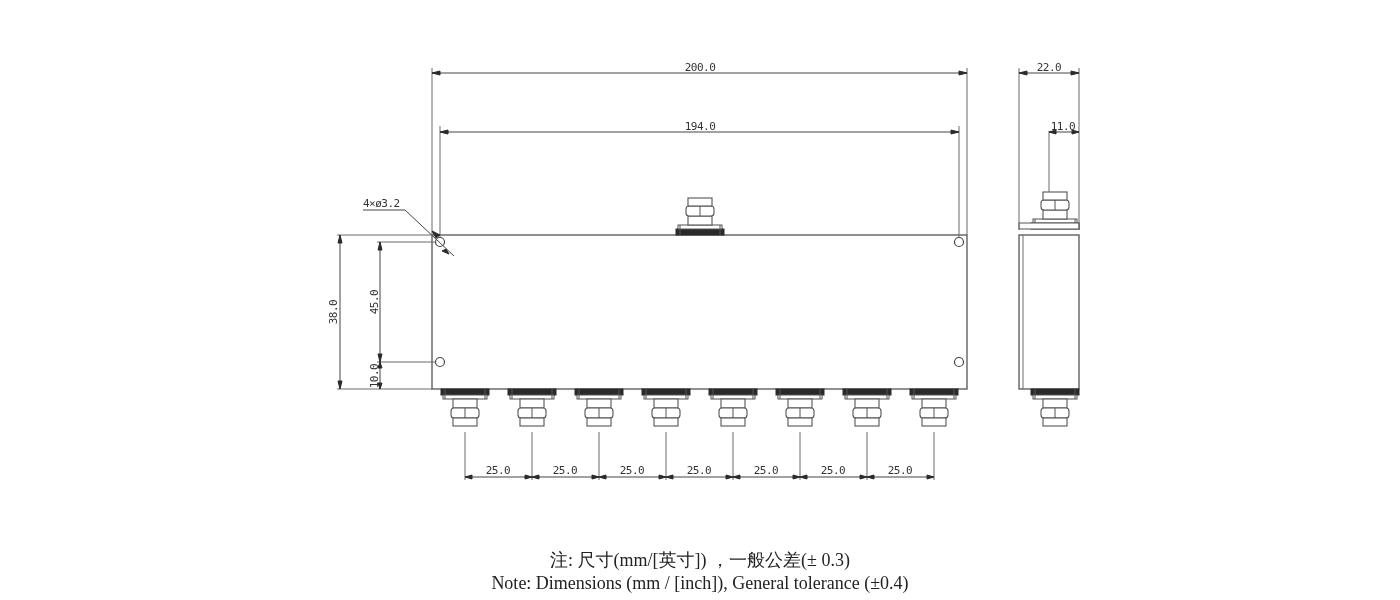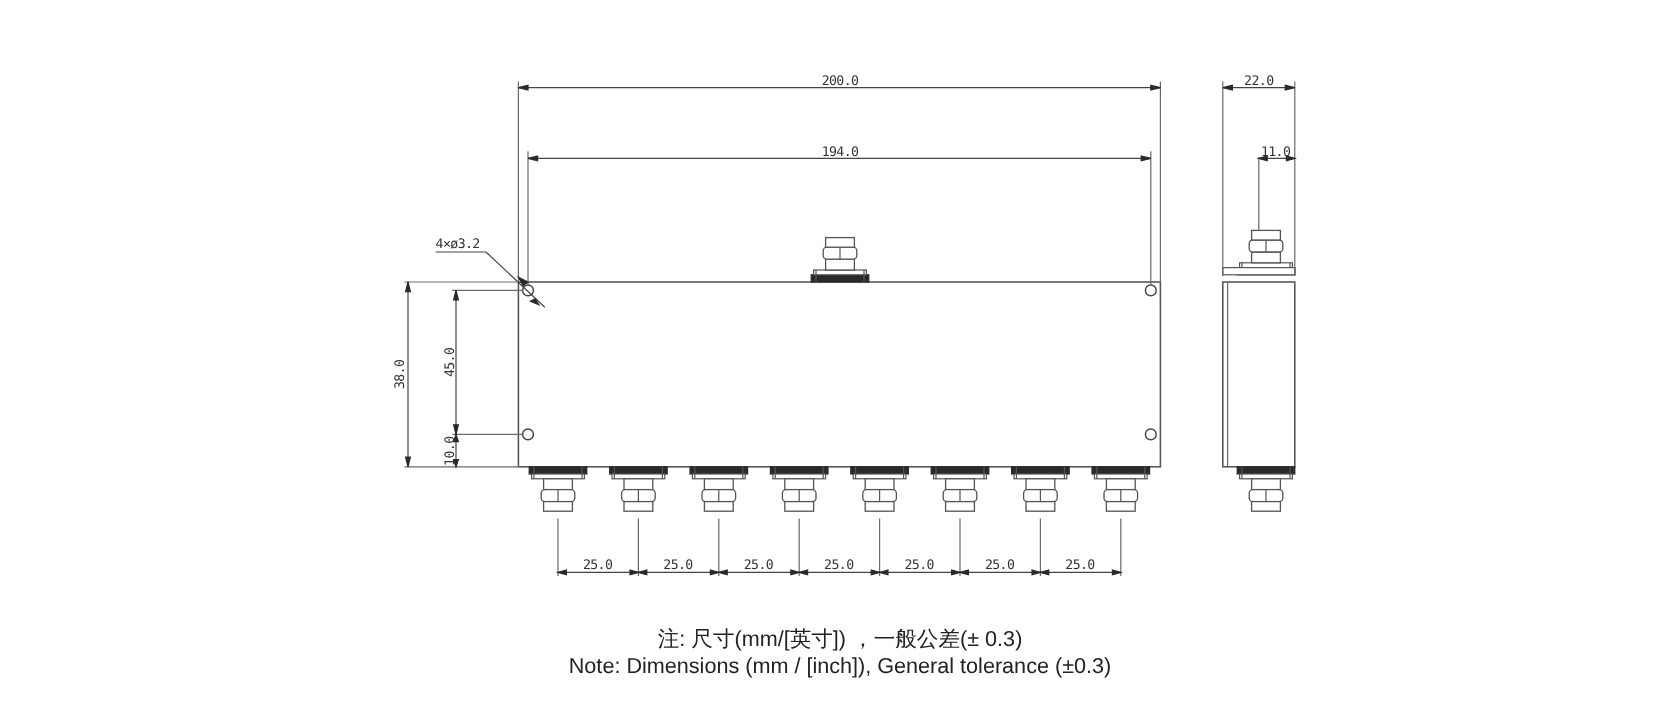--- a/index.html
+++ b/index.html
@@ -5,21 +5,21 @@
     html, body { margin: 0; padding: 0; background: #ffffff; }
     body { width: 1400px; height: 600px; position: relative; overflow: hidden; }
     #drawing { position: absolute; left: 0; top: 0; width: 1400px; height: 600px; }
     .ln { stroke: #555; stroke-width: 1.3; fill: none; }
     .ln2 { stroke: #6a6a6a; stroke-width: 1; fill: none; }
     .dim { stroke: #444; stroke-width: 1; fill: none; }
     .dk { fill: #2a2a2a; stroke: #2a2a2a; stroke-width: 1; }
     .hole { fill: #fff; stroke: #444; stroke-width: 1.2; }
     .dimtxt { font-family: "DejaVu Sans Mono", monospace; font-size: 11px; fill: #333; letter-spacing: -0.5px; }
     .note { position: absolute; left: 0; width: 1400px; text-align: center;
-            font-family: Liberation Sans, sans-serif; font-size: 18px; color: #222; }
+            font-family: Liberation Serif, serif; font-size: 18px; color: #222; margin-top: 28px; }
     .note.l1 { top: 520px; }
     .note.l2 { top: 545px; }
   </style>
 </head>
 <body>
 
 <svg id="drawing" viewBox="0 0 1400 600" xmlns="http://www.w3.org/2000/svg">
   <defs>
     <g id="conn-down">
 
@@ -176,13 +176,13 @@
       <line x1="1049" y1="131" x2="1049" y2="192" class="ln2"></line>
       <line x1="1049" y1="132" x2="1079" y2="132" class="dim"></line>
       <polygon points="1049,132 1056,130 1056,134" class="dk"></polygon>
       <polygon points="1079,132 1072,130 1072,134" class="dk"></polygon>
       <text x="1063" y="130" text-anchor="middle" class="dimtxt">11.0</text>
     </g>
   </g>
 </svg>
 
 <div class="note l1">注: 尺寸(mm/[英寸]) ，一般公差(± 0.3)</div>
-<div class="note l2">Note: Dimensions (mm / [inch]), General tolerance (±0.3)</div>
+<div class="note l2">Note: Dimensions (mm / [inch]), General tolerance (±0.4)</div>
 
 </body></html>

